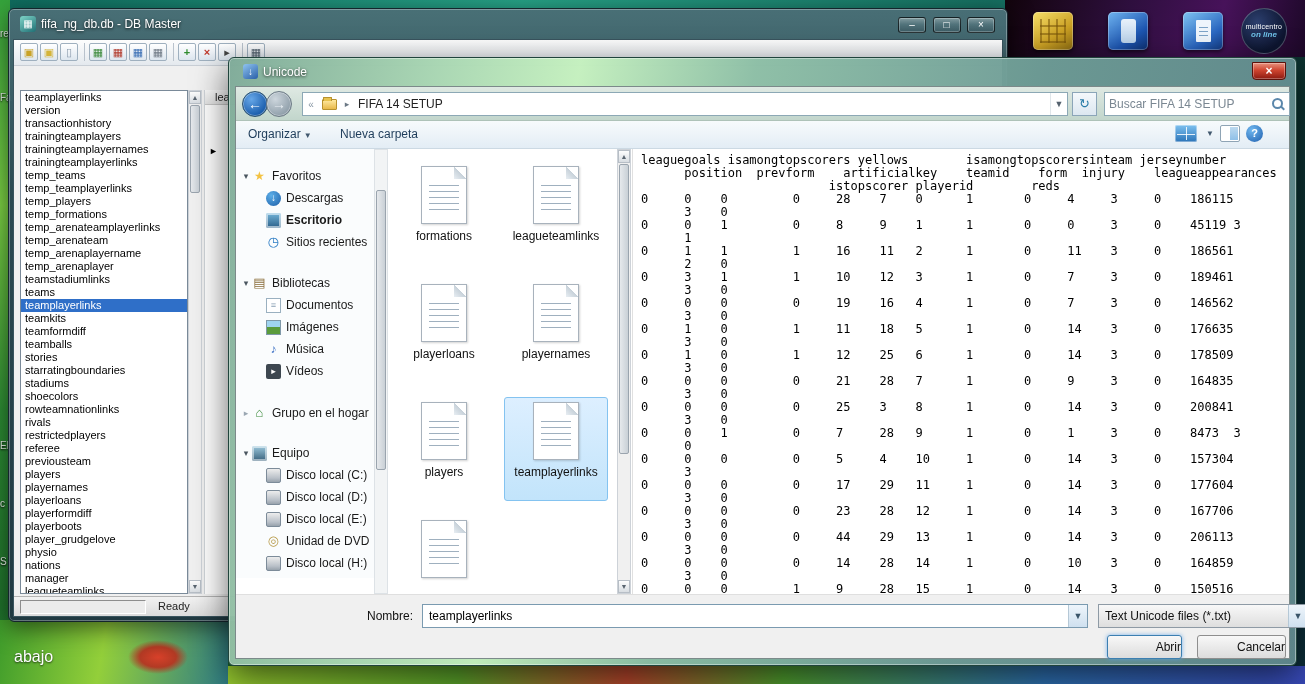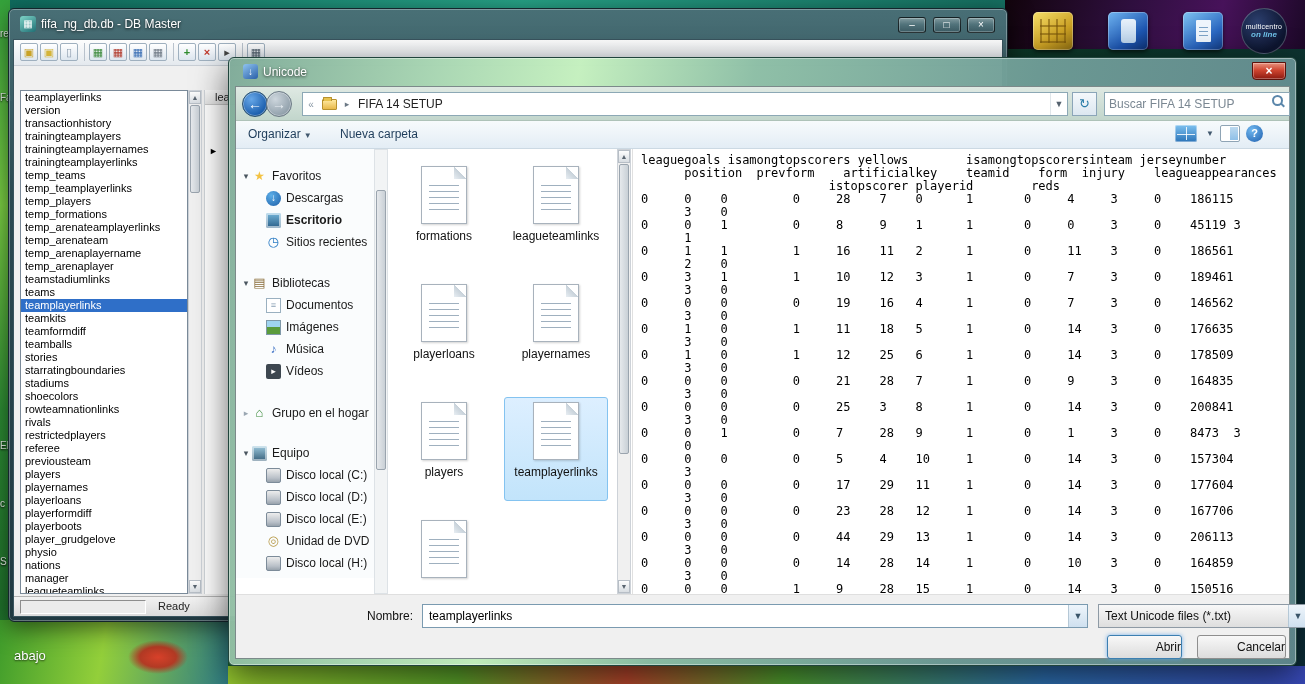--- a/index.html
+++ b/index.html
@@ -7,25 +7,25 @@
   body{font-family:"Liberation Sans",sans-serif;position:relative;background:#0d3a22}
   .stage{position:absolute;left:0;top:0;width:1305px;height:684px;overflow:hidden}
 
   
   .bg-base{position:absolute;inset:0;background:linear-gradient(115deg,#123f23,#1d6b33 25%,#0d3a22 55%,#0c2e3a 100%)}
   .strip-top{position:absolute;left:0;top:0;width:1305px;height:10px;background:linear-gradient(90deg,#0f6b5e,#27a387 40%,#0b4f49)}
   .strip-left{position:absolute;left:0;top:0;width:10px;height:684px;background:linear-gradient(180deg,#35a43c,#7ed445 30%,#2e8f35 60%,#1c6b2a)}
   .strip-bottom{position:absolute;left:0;top:666px;width:1305px;height:18px;background:linear-gradient(90deg,#2e7d1f,#9fcf30 15%,#5aa32a 35%,#b7462c 48%,#4f9e2e 60%,#2d6fb0 80%,#3849b8)}
   .bl-block{position:absolute;left:0;top:620px;width:228px;height:64px;background:linear-gradient(100deg,#3f9c2b,#93cf3a 45%,#2f7d85);z-index:2}
   .bl-block::after{content:"";position:absolute;left:128px;top:20px;width:60px;height:34px;border-radius:50%;background:radial-gradient(closest-side,#d8412a,#b23a24 60%,transparent)}
-  .wall-label{position:absolute;left:14px;top:28px;color:#fff;font-size:13px;text-shadow:0 1px 2px rgba(0,0,0,.7);z-index:3}
+  .wall-label{position:absolute;left:14px;top:28px;color:#fff;font-size:16px;text-shadow:0 1px 2px rgba(0,0,0,.7);z-index:3}
   .edge-frag{position:absolute;left:0;color:#eaf3ea;font-size:10px;text-shadow:0 1px 2px #000;z-index:2}
   .f0{top:28px}.f1{top:92px}.f2{top:440px}.f3{top:498px}.f4{top:556px}
 
-  .tr-panel{position:absolute;left:1005px;top:0;width:300px;height:49px;background:linear-gradient(105deg,#12040c,#2e0f3e 40%,#47125a 70%,#1c0827);z-index:3}
+  .tr-panel{position:absolute;left:1005px;top:0;width:300px;height:57px;background:linear-gradient(105deg,#12040c,#2e0f3e 40%,#47125a 70%,#1c0827);z-index:3}
   .tb-ic{position:absolute;top:12px;width:40px;height:38px;border-radius:5px;box-shadow:inset 0 0 0 1px rgba(255,255,255,.28),0 2px 4px rgba(0,0,0,.6)}
   .tb-yellow{left:28px;background:linear-gradient(145deg,#f7df6a,#caa024 60%,#8a6a12)}
   .tb-yellow::before{content:"";position:absolute;left:7px;top:7px;right:7px;bottom:7px;background:repeating-linear-gradient(0deg,rgba(120,85,10,.55) 0 2px,transparent 2px 8px),repeating-linear-gradient(90deg,rgba(120,85,10,.55) 0 2px,transparent 2px 8px)}
   .tb-phone{left:103px;background:linear-gradient(145deg,#6fb4f0,#1d55b0 65%,#0d3070)}
   .tb-phone::before{content:"";position:absolute;left:13px;top:7px;width:15px;height:24px;background:linear-gradient(#e8f1fa,#b9d2ea);border-radius:3px}
   .tb-doc{left:178px;background:linear-gradient(145deg,#7fc4f2,#2a66c0 65%,#123a80)}
   .tb-doc::before{content:"";position:absolute;left:13px;top:8px;width:15px;height:22px;background:#eef5fc;border-radius:1px}
   .tb-doc::after{content:"";position:absolute;left:16px;top:12px;width:9px;height:12px;background:repeating-linear-gradient(0deg,#7da4c8 0 1px,transparent 1px 4px)}
   .mc-logo{position:absolute;left:236px;top:8px;width:46px;height:46px;border-radius:50%;background:radial-gradient(circle at 35% 30%,#2c3f6e,#0d1530 70%);border:1px solid rgba(255,255,255,.25);color:#fff;text-align:center}
   .mc1{display:block;font-size:7px;margin-top:14px;letter-spacing:.2px}
@@ -79,21 +79,21 @@
   .backbtn{left:6px;background:radial-gradient(circle at 35% 30%,#66a7e8,#1d5fae 70%,#123f7a)}
   .fwdbtn{left:30px;background:radial-gradient(circle at 35% 30%,#cdd6dd,#93a2ad 70%,#7c8a96);color:#e8eef2;border-color:#6c7a86}
   .crumb{position:absolute;left:66px;top:5px;width:766px;height:24px;background:#fff;border:1px solid #8ca8b5;display:flex;align-items:center;font-size:12px;color:#222}
   .crumb-chev{width:16px;text-align:center;color:#8a98a5;font-size:10px}
   .folder-ic{position:relative;width:15px;height:11px;margin:0 3px;background:linear-gradient(#ffe9a0,#e8b94a);border:1px solid #b8922e;border-radius:1px}
   .folder-ic::before{content:"";position:absolute;left:0;top:-3px;width:7px;height:3px;background:#e8c34f;border:1px solid #b8922e;border-bottom:none;border-radius:1px 1px 0 0}
   .crumb-sep{width:14px;text-align:center;color:#6b7885;font-size:9px}
   .crumb-label{padding:0 4px}
   .crumb-drop{margin-left:auto;width:17px;text-align:center;color:#55626e;font-size:9px;border-left:1px solid #e0e6ea;height:100%;line-height:22px}
   .refreshbtn{position:absolute;left:836px;top:5px;width:25px;height:24px;background:linear-gradient(#f4f8fb,#dce7f0);border:1px solid #8ba5b8;text-align:center;line-height:22px;font-size:13px;color:#2a7ca8}
-  .searchbox{position:absolute;left:868px;top:5px;width:186px;height:24px;background:#fff;border:1px solid #8ca8b5;display:flex;}
+  .searchbox{position:absolute;left:868px;top:5px;width:186px;height:24px;background:#fff;border:1px solid #8ca8b5;display:flex;align-items:center}
   .searchbox input{flex:1;border:none;outline:none;font-size:12px;padding:0 4px;color:#333;font-family:"Liberation Sans",sans-serif;background:transparent}
   .searchbox input::placeholder{color:#7a8792}
   .mag{position:relative;width:16px;height:16px;margin-right:3px}
   .mag::before{content:"";position:absolute;left:2px;top:2px;width:7px;height:7px;border:2px solid #5b87ab;border-radius:50%}
   .mag::after{content:"";position:absolute;left:10px;top:11px;width:5px;height:2px;background:#5b87ab;transform:rotate(45deg)}
 
   .cmd-row{position:absolute;left:0;right:0;top:34px;height:28px;background:linear-gradient(#f7fafc,#e3edf5);border-bottom:1px solid #ccd9e3;font-size:12px;color:#1e3c5a}
   .cmd-item{position:absolute;top:6px;white-space:nowrap}
   .organize{left:12px}.newfolder{left:104px}
   .caret{font-size:8px;color:#41586e;margin-left:3px}

